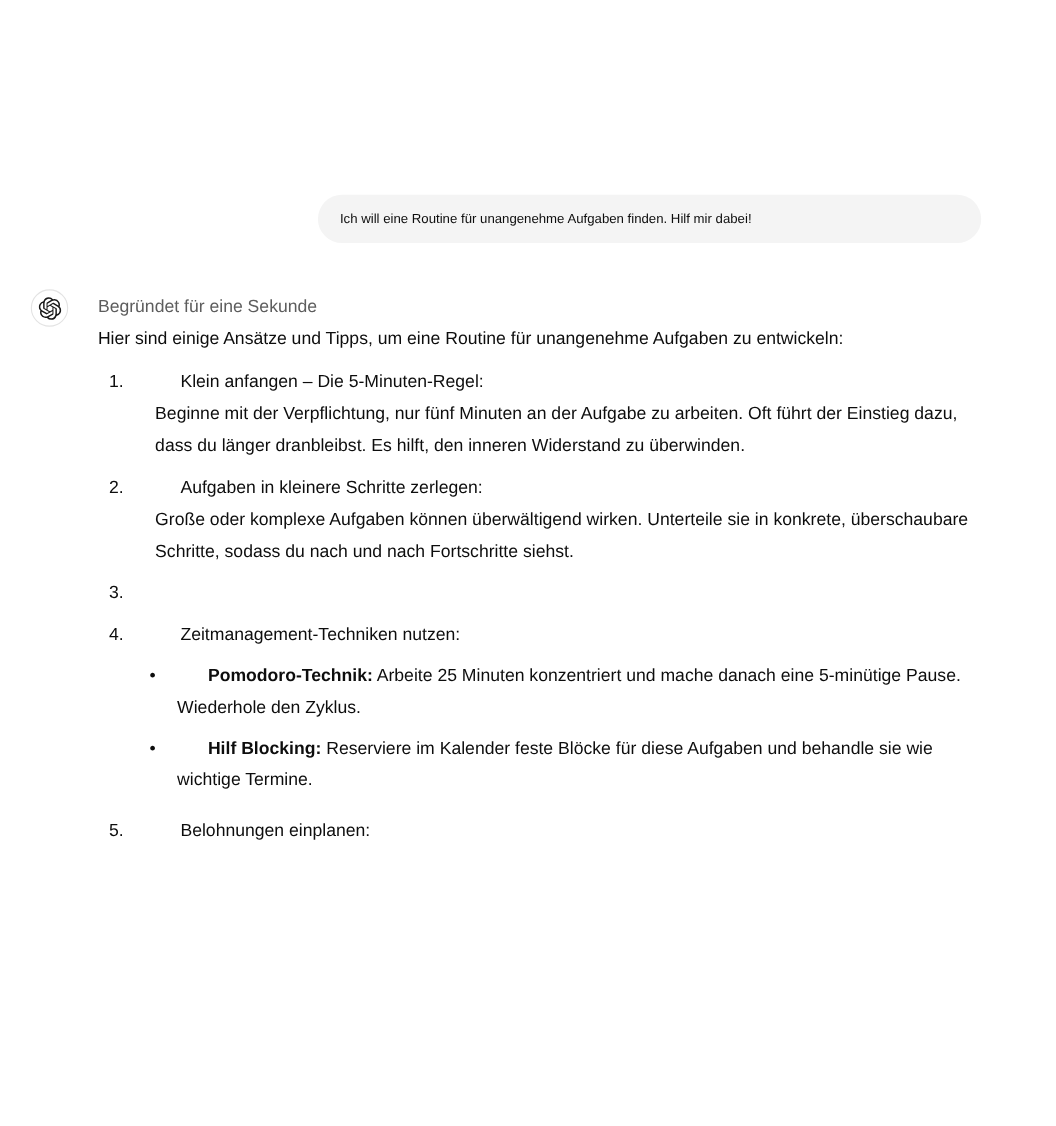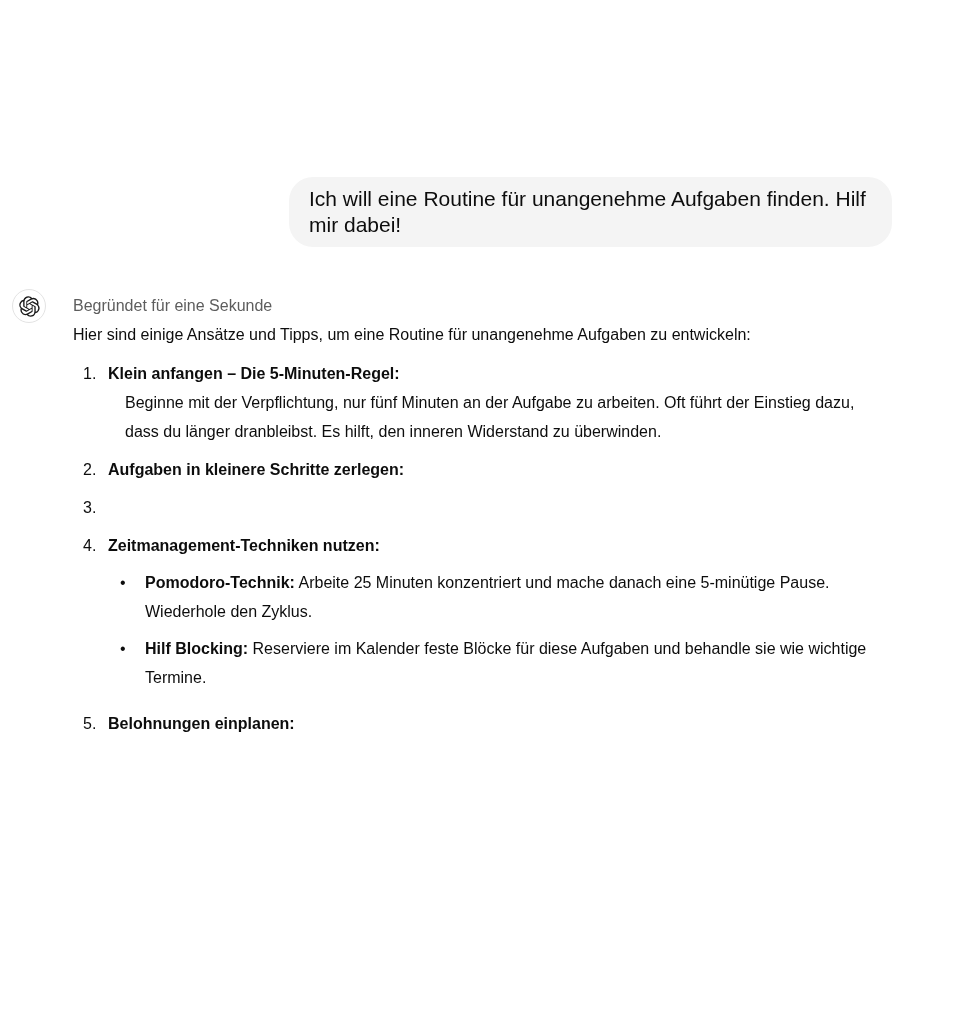--- a/index.html
+++ b/index.html
@@ -22,30 +22,30 @@
     display: flex;
     justify-content: flex-end;
     padding-top: 177px;
     padding-right: 68px;
   }
   .user-bubble {
     background: #f4f4f4;
     border-radius: 24px;
     padding: 9px 20px;
     width: 603px;
-    font-size: 21px;
+    font-size: 12px;
     line-height: 26px;
     color: #0d0d0d;
   }
   
   .assistant-row {
     display: flex;
     align-items: flex-start;
     margin-top: 42px;
-    padding-left: 12px;
+    padding-left: 28px;
   }
   .avatar {
     width: 34px;
     height: 34px;
     border: 1px solid #e3e3e3;
     border-radius: 50%;
     flex: none;
     display: flex;
     align-items: center;
     justify-content: center;
@@ -80,42 +80,43 @@
   }
   .num {
     width: 25px;
     flex: none;
   }
   .item-content {
     flex: 1;
     min-width: 0;
   }
   .item-title {
-    font-weight: bold;
+    font-weight: normal;
+    margin-left: 40px;
   }
   .item-body {
     font-weight: normal;
     margin-left: 17px;
   }
   .item-body:empty { display: none; }
   .bullet {
     display: flex;
     padding-left: 12px;
     margin-top: 8px;
     margin-bottom: 8px;
   }
   .bullet-marker {
     width: 25px;
     flex: none;
   }
   .bullet-text {
     flex: 1;
     min-width: 0;
   }
-  .bold { font-weight: bold; }
+  .bold { font-weight: bold; margin-left: 28px; }
 </style>
 </head>
 <body>
 
 <div class="page">
 
   <div class="user-row">
     <div class="user-bubble">Ich will eine Routine für unangenehme Aufgaben finden. Hilf mir dabei!</div>
   </div>
 
@@ -140,20 +141,21 @@
           <div class="item-content">
             <div class="item-title">Klein anfangen – Die 5-Minuten-Regel:</div>
             <div class="item-body">Beginne mit der Verpflichtung, nur fünf Minuten an der Aufgabe zu arbeiten. Oft führt der Einstieg dazu, dass du länger dranbleibst. Es hilft, den inneren Widerstand zu überwinden.</div>
           </div>
         </div>
 
         <div class="list-item">
           <span class="num">2.</span>
           <div class="item-content">
             <div class="item-title">Aufgaben in kleinere Schritte zerlegen:</div>
+            <div class="item-body">Große oder komplexe Aufgaben können überwältigend wirken. Unterteile sie in konkrete, überschaubare Schritte, sodass du nach und nach Fortschritte siehst.</div>
           </div>
         </div>
 
         <div class="list-item">
           <span class="num">3.</span>
           <div class="item-content">
           </div>
         </div>
 
         <div class="list-item">

